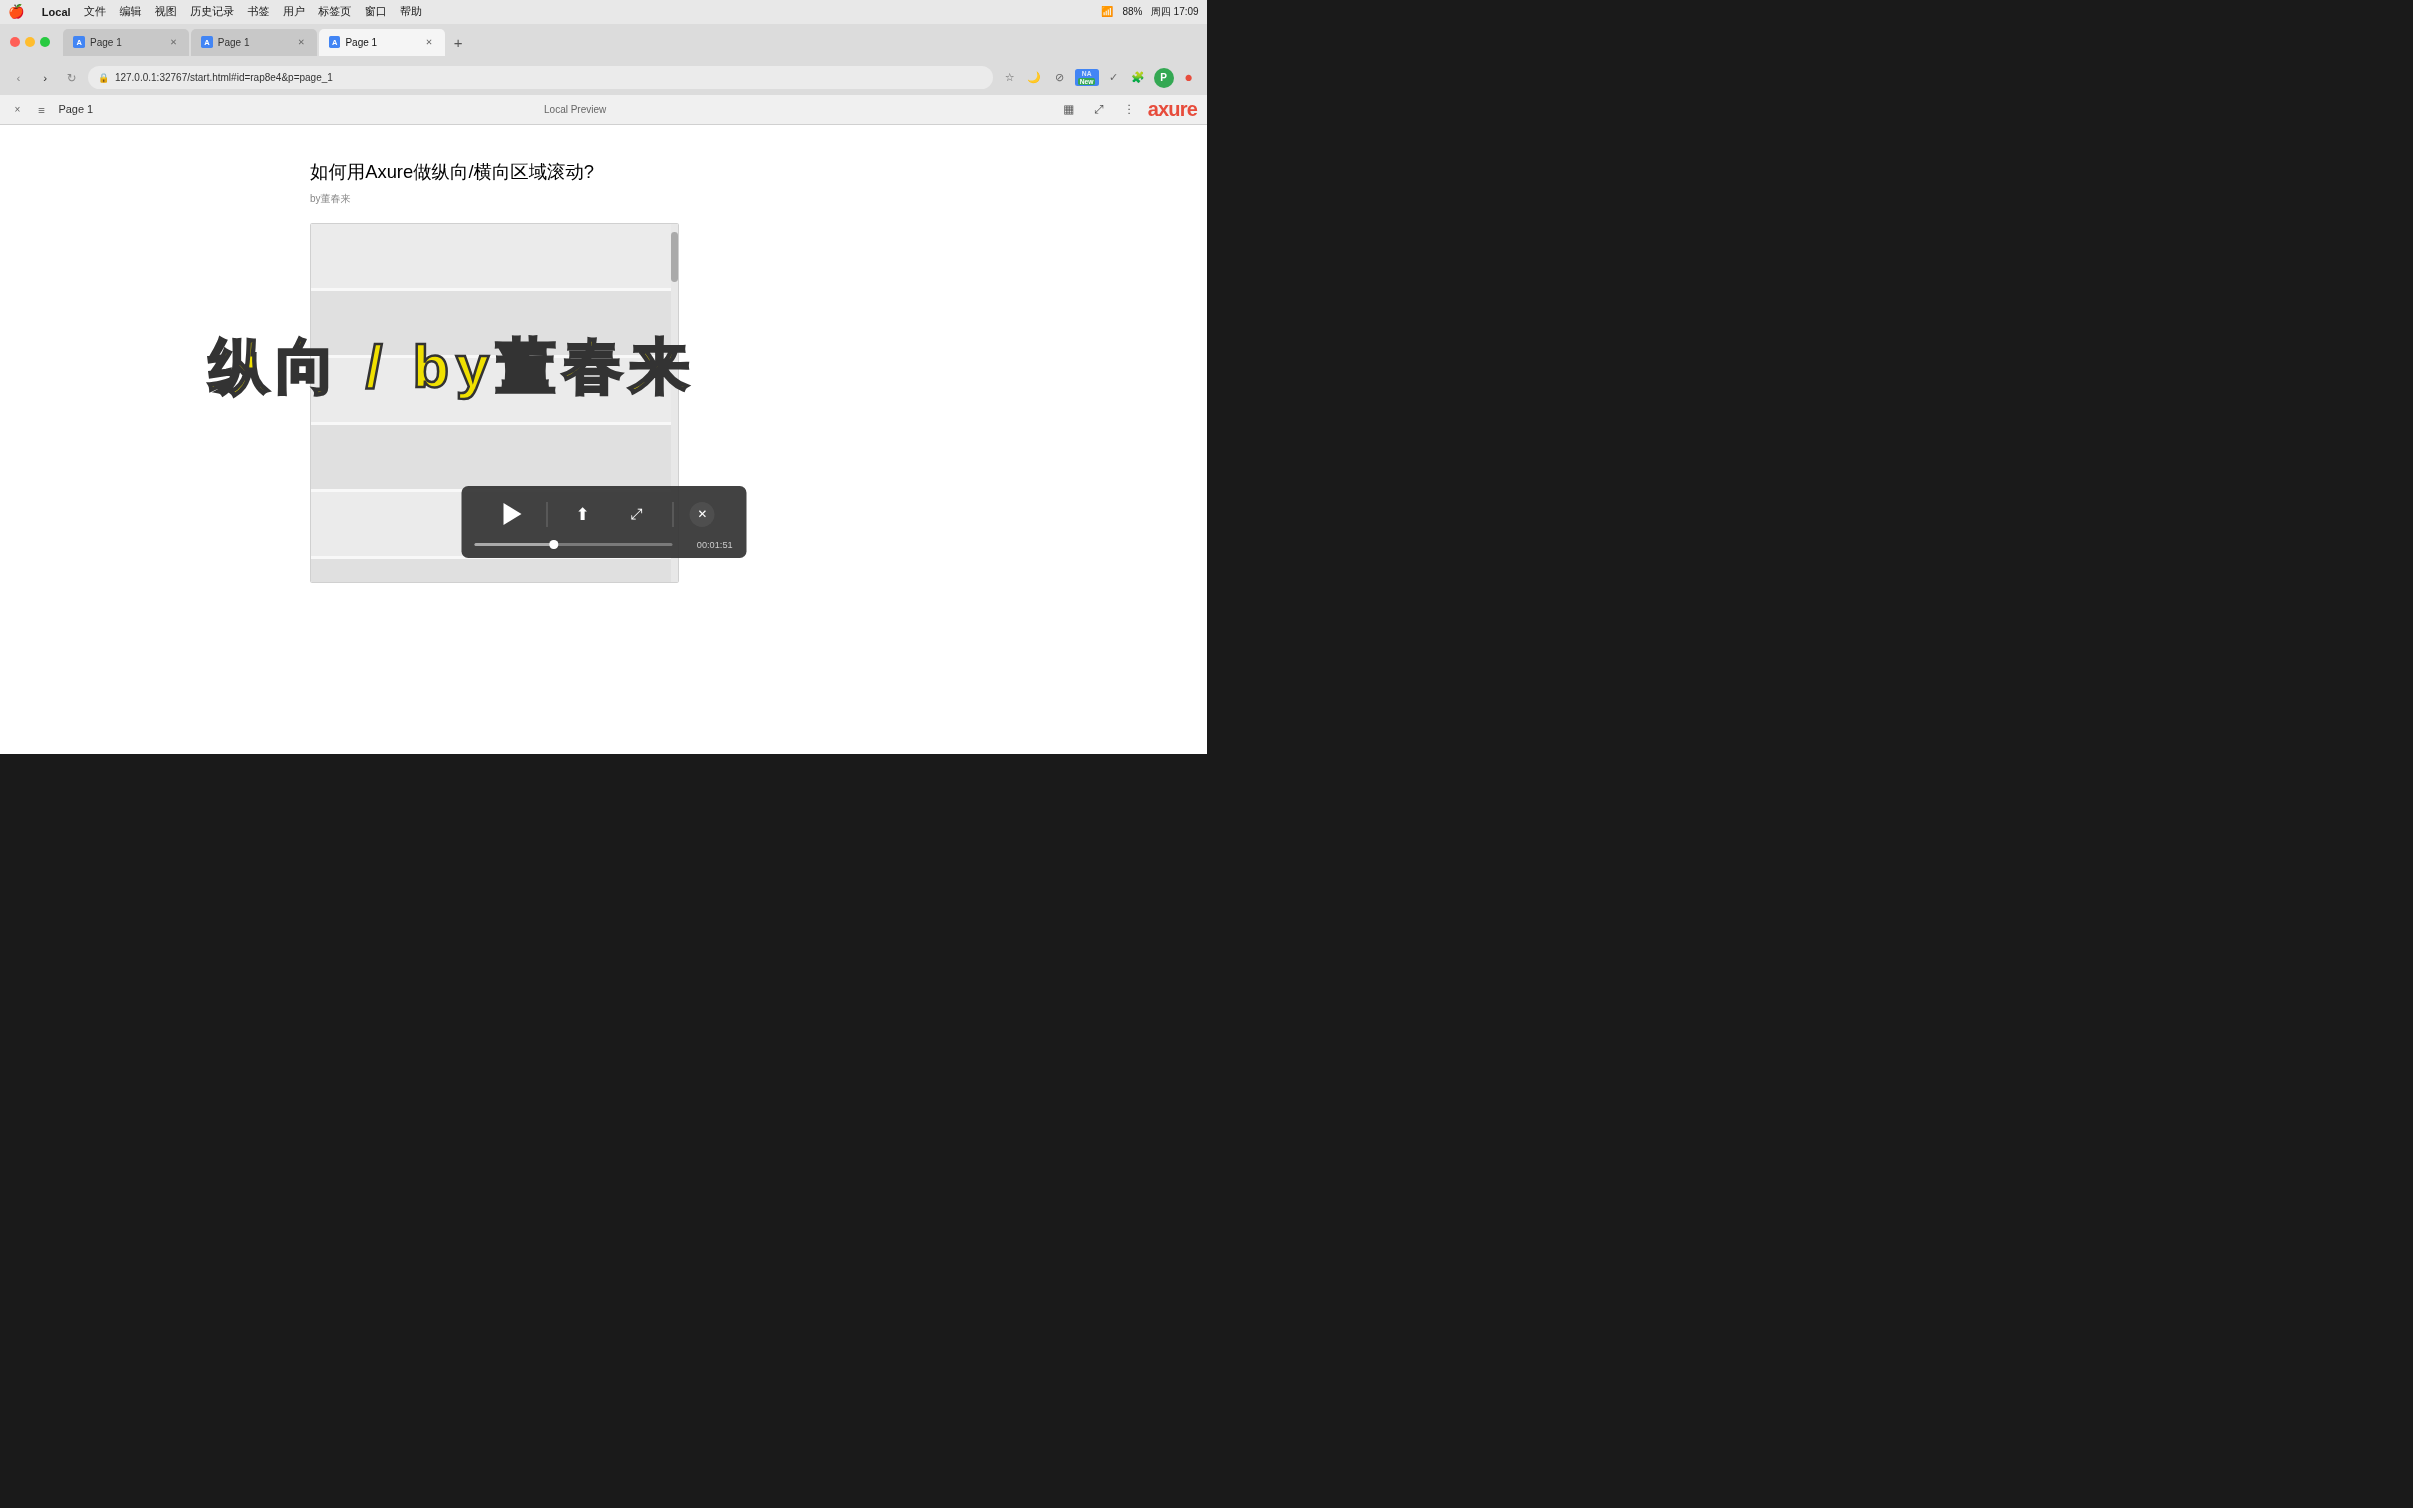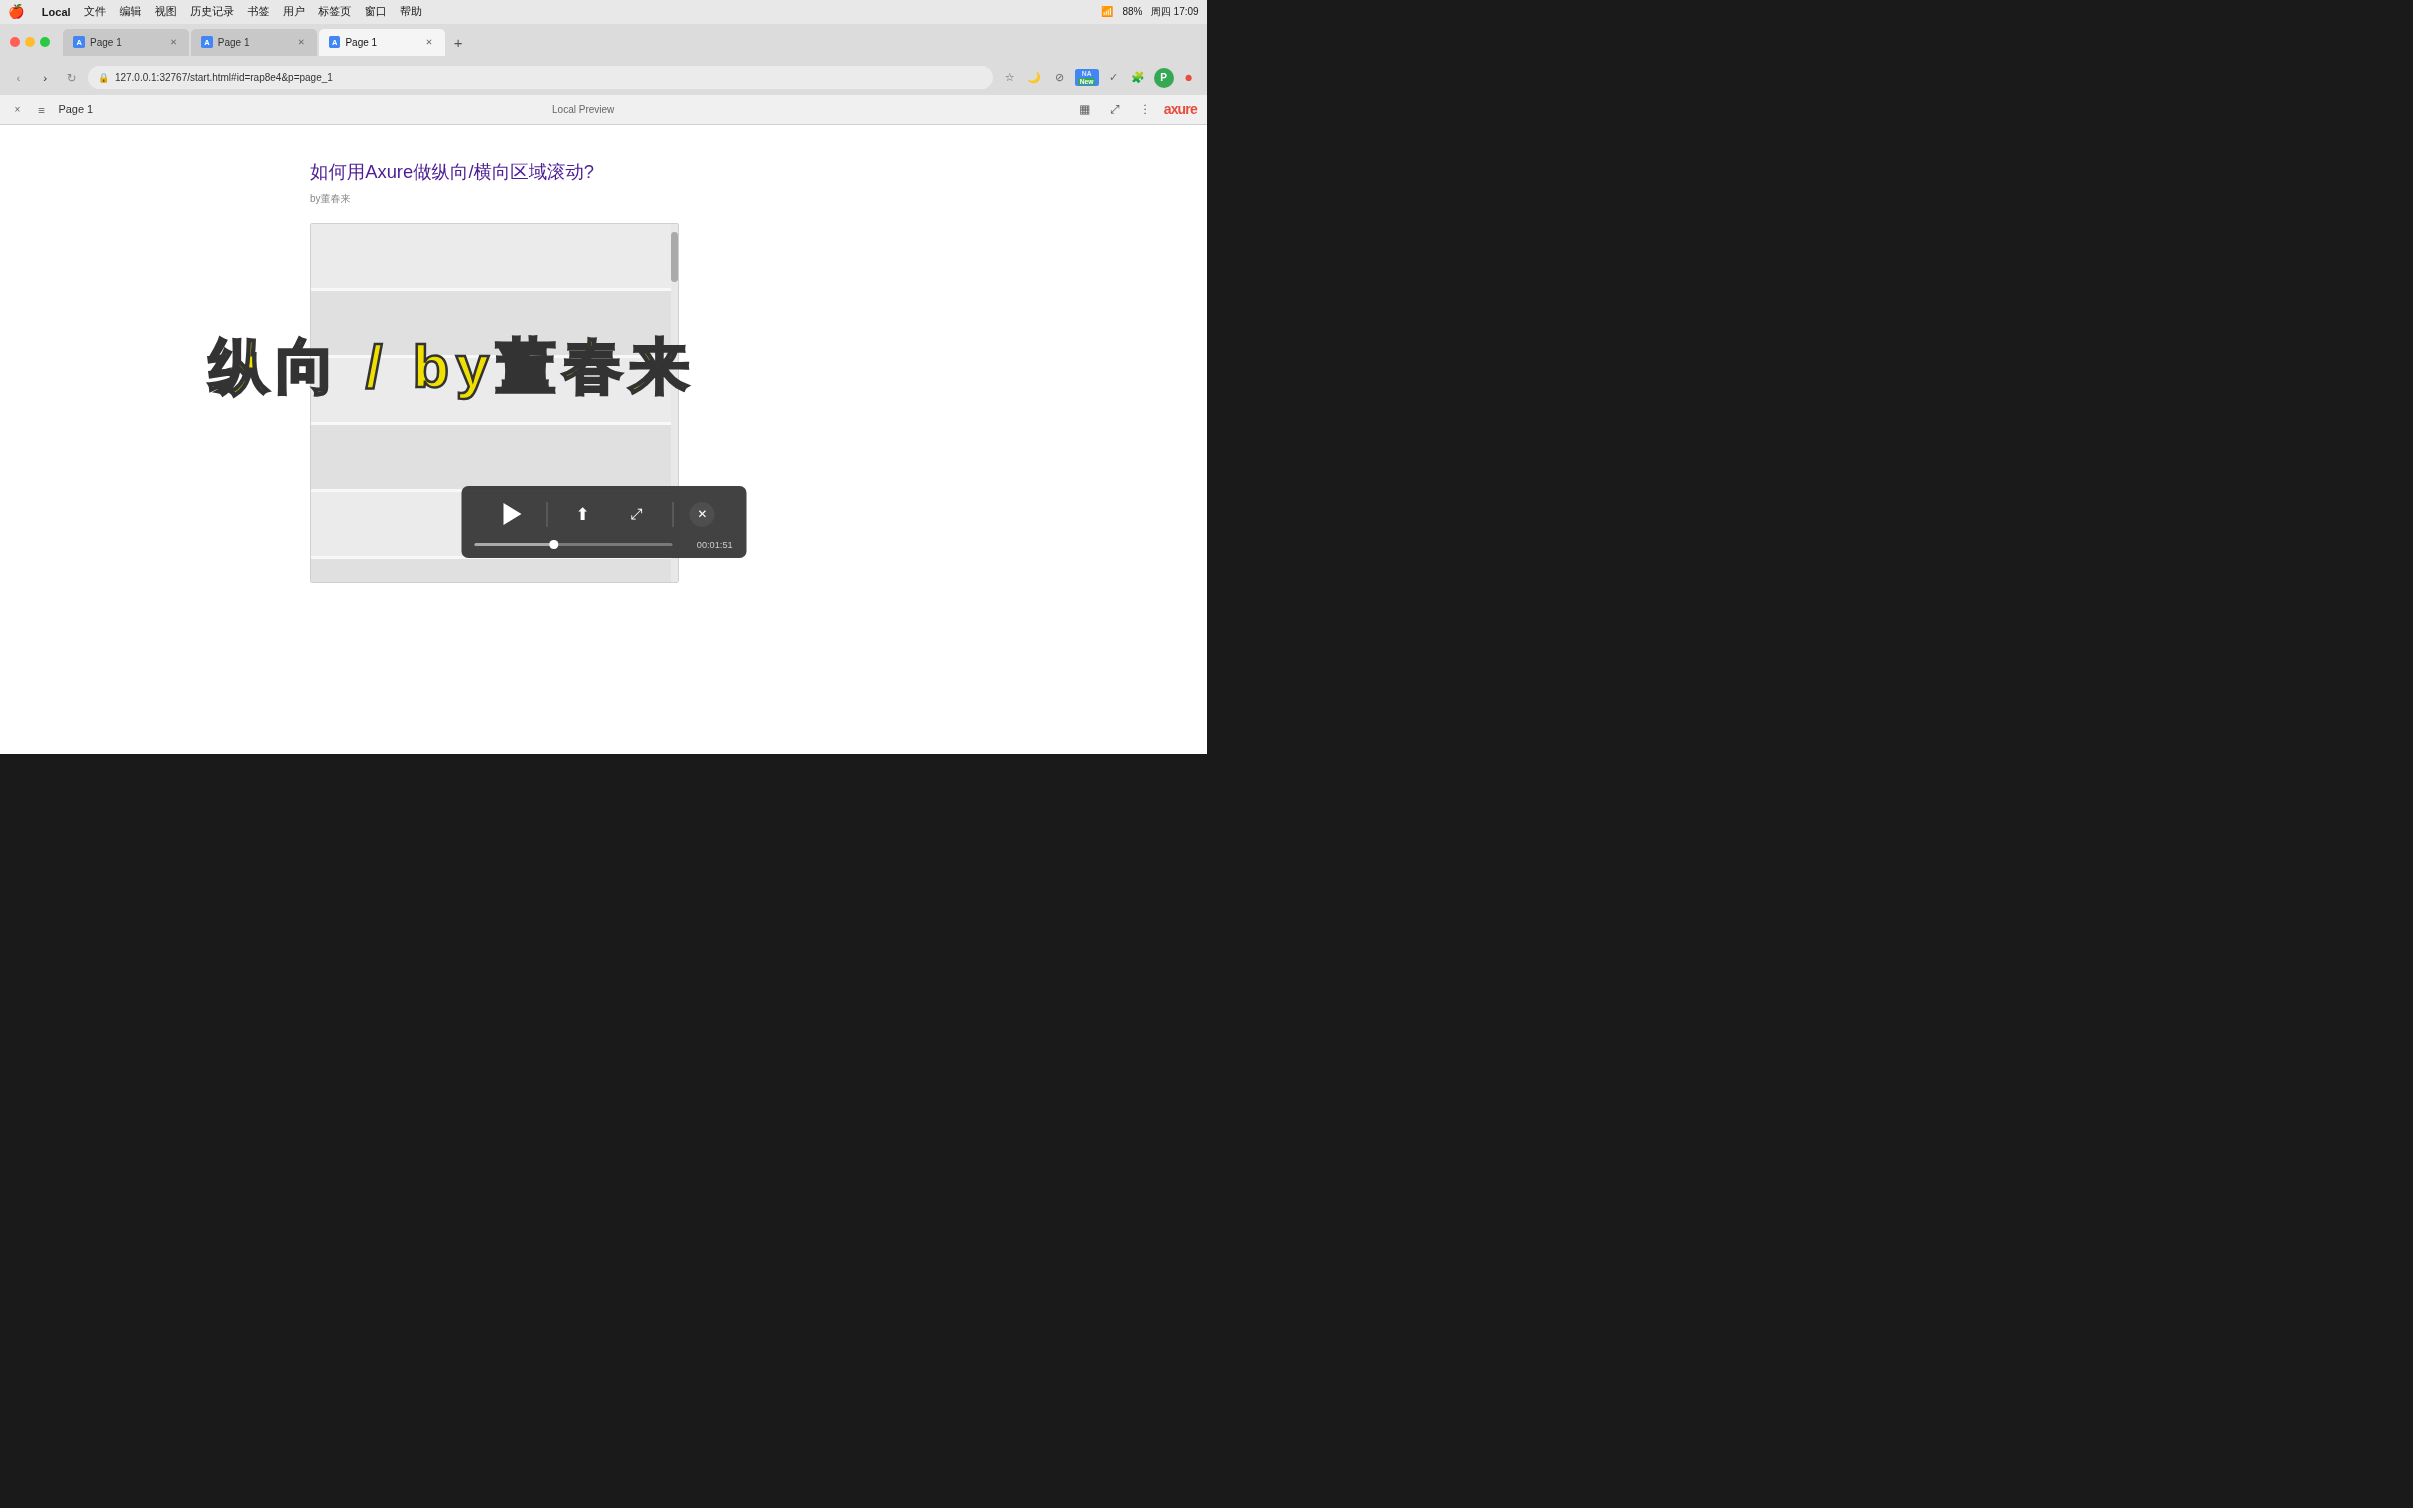--- a/index.html
+++ b/index.html
@@ -256,21 +256,21 @@
       height: 23.5px;
       display: flex;
       align-items: center;
       justify-content: center;
       border-radius: 3.4px;
       cursor: pointer;
       font-size: 11.7px;
       color: #555;
     }
     .axure-logo {
-      font-size: 14px;
+      font-size: 20px;
       font-weight: bold;
       color: #e74c3c;
       letter-spacing: -0.8px;
     }
 
     
     .content-area {
       flex: 1;
       background: #ffffff;
       overflow: auto;
@@ -281,21 +281,21 @@
       position: relative;
     }
 
     .page-content {
       width: 587px;
       position: relative;
     }
 
     .page-title {
       font-size: 18.4px;
-      color: #4c1d95;
+      color: #000000;
       margin-bottom: 8.4px;
       font-weight: 400;
     }
 
     .page-author {
       font-size: 10px;
       color: #888;
       margin-bottom: 17px;
     }
 

